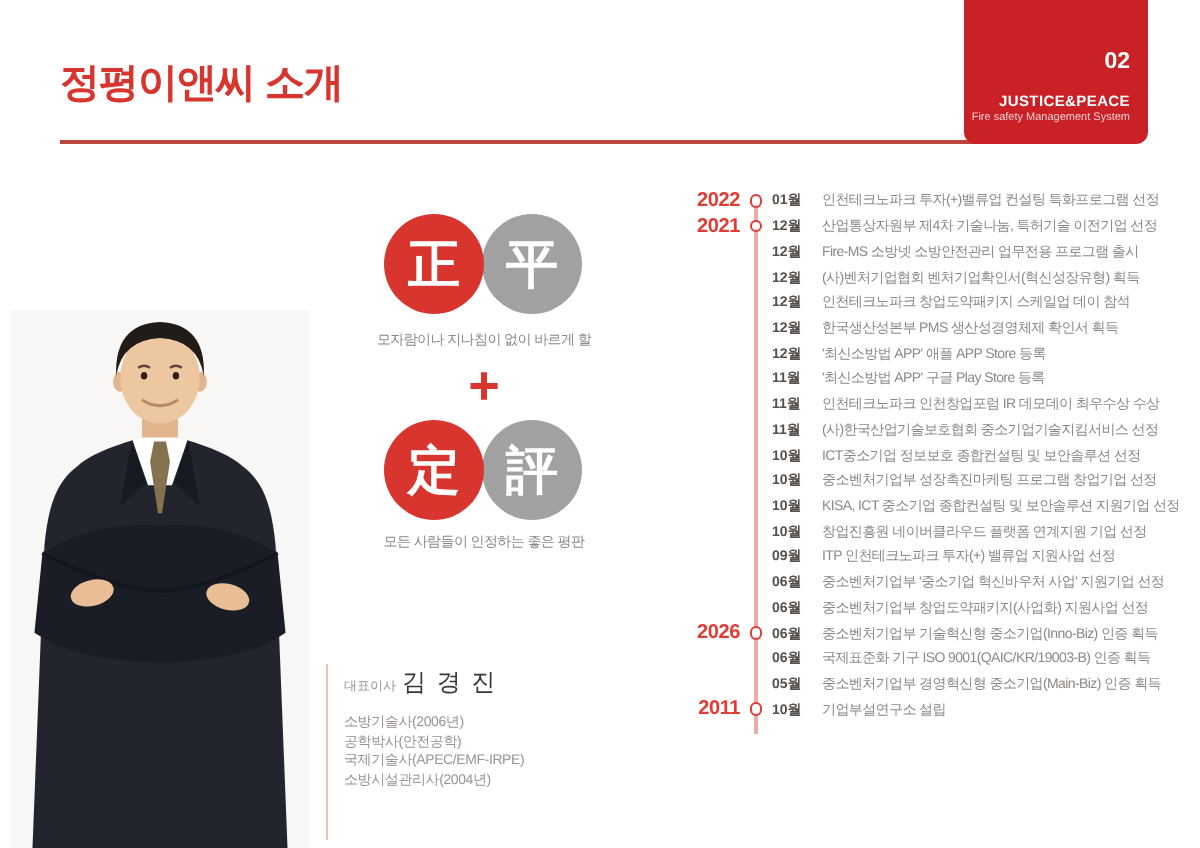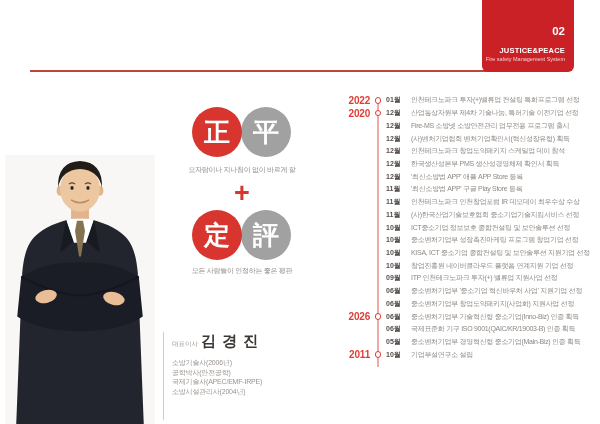--- a/index.html
+++ b/index.html
@@ -28,39 +28,40 @@
     font-size:7px;color:#8d8884;letter-spacing:-0.3px;}
   .cap1{top:165px;} .cap2{top:266px;}
   .plus{position:absolute;left:227px;top:180px;width:30px;text-align:center;
     font-size:27px;font-weight:900;color:var(--title-red);line-height:1;}
   
   .ceo-photo{position:absolute;left:5px;top:155px;width:150px;height:269px;}
   .ceo-block{position:absolute;left:163px;top:332px;width:170px;border-left:1px solid #f2bdb8;
     padding-left:8px;min-height:88px;box-sizing:border-box;}
   .ceo-title-line{white-space:nowrap;}
   .ceo-label{font-size:6.5px;color:#9a938f;margin-right:3px;}
-  .ceo-name{font-size:15px;font-weight:bold;color:#3a3633;letter-spacing:1px;}
+  .ceo-name{font-size:12px;font-weight:normal;color:#3a3633;letter-spacing:1px;}
   .ceo-creds{margin-top:7px;}
   .ceo-cred{font-size:7px;color:#9a938f;line-height:9.5px;letter-spacing:-0.2px;}
   
   .timeline{position:absolute;left:330px;top:94px;width:268px;}
   .tl-line{position:absolute;left:47.4px;top:7px;width:1.4px;height:266px;background:var(--salmon);}
   .tl-row{display:flex;align-items:center;height:12.72px;position:relative;}
   .tl-year{width:40px;text-align:right;font-weight:bold;font-size:10px;color:var(--year-red);
     letter-spacing:-0.2px;flex:none;}
   .tl-node{width:16px;display:flex;justify-content:center;flex:none;position:relative;z-index:2;}
   .tl-dot{width:4.5px;height:4.5px;border:1.4px solid var(--year-red);border-radius:50%;background:#fff;}
   .tl-month{width:25px;font-weight:bold;font-size:7px;color:#56504c;flex:none;}
   .tl-text{font-size:7px;color:#8d8884;white-space:nowrap;letter-spacing:-0.3px;}
 </style>
 </head>
 <body>
 
 <div class="slide" style="--accent: #ca2127; --title-red: #d8352e; --year-red: #e13b33; --salmon: #eeaaa4; --cgray: #a1a1a1;">
 
+  <div class="page-title">정평이앤씨 소개</div>
   <div class="title-underline"></div>
 
   <div class="corner-badge">
     <div class="badge-num">02</div>
     <div class="badge-logo">JUSTICE&amp;PEACE</div>
     <div class="badge-sub">Fire safety Management System</div>
   </div>
 
   <div class="circle red c1">正</div>
   <div class="circle gray c2">平</div>
@@ -115,21 +116,21 @@
     <div class="tl-row">
       <span class="tl-year">2022</span>
       <span class="tl-node">
             <span class="tl-dot"></span>
           </span>
       <span class="tl-month">01월</span>
       <span class="tl-text">인천테크노파크 투자(+)밸류업 컨설팅 특화프로그램 선정</span>
     </div>
 
     <div class="tl-row">
-      <span class="tl-year">2020</span>
+      <span class="tl-year">2021</span>
       <span class="tl-node">
             <span class="tl-dot"></span>
           </span>
       <span class="tl-month">12월</span>
       <span class="tl-text">산업통상자원부 제4차 기술나눔, 특허기술 이전기업 선정</span>
     </div>
 
     <div class="tl-row">
       <span class="tl-year"></span>
       <span class="tl-node">

